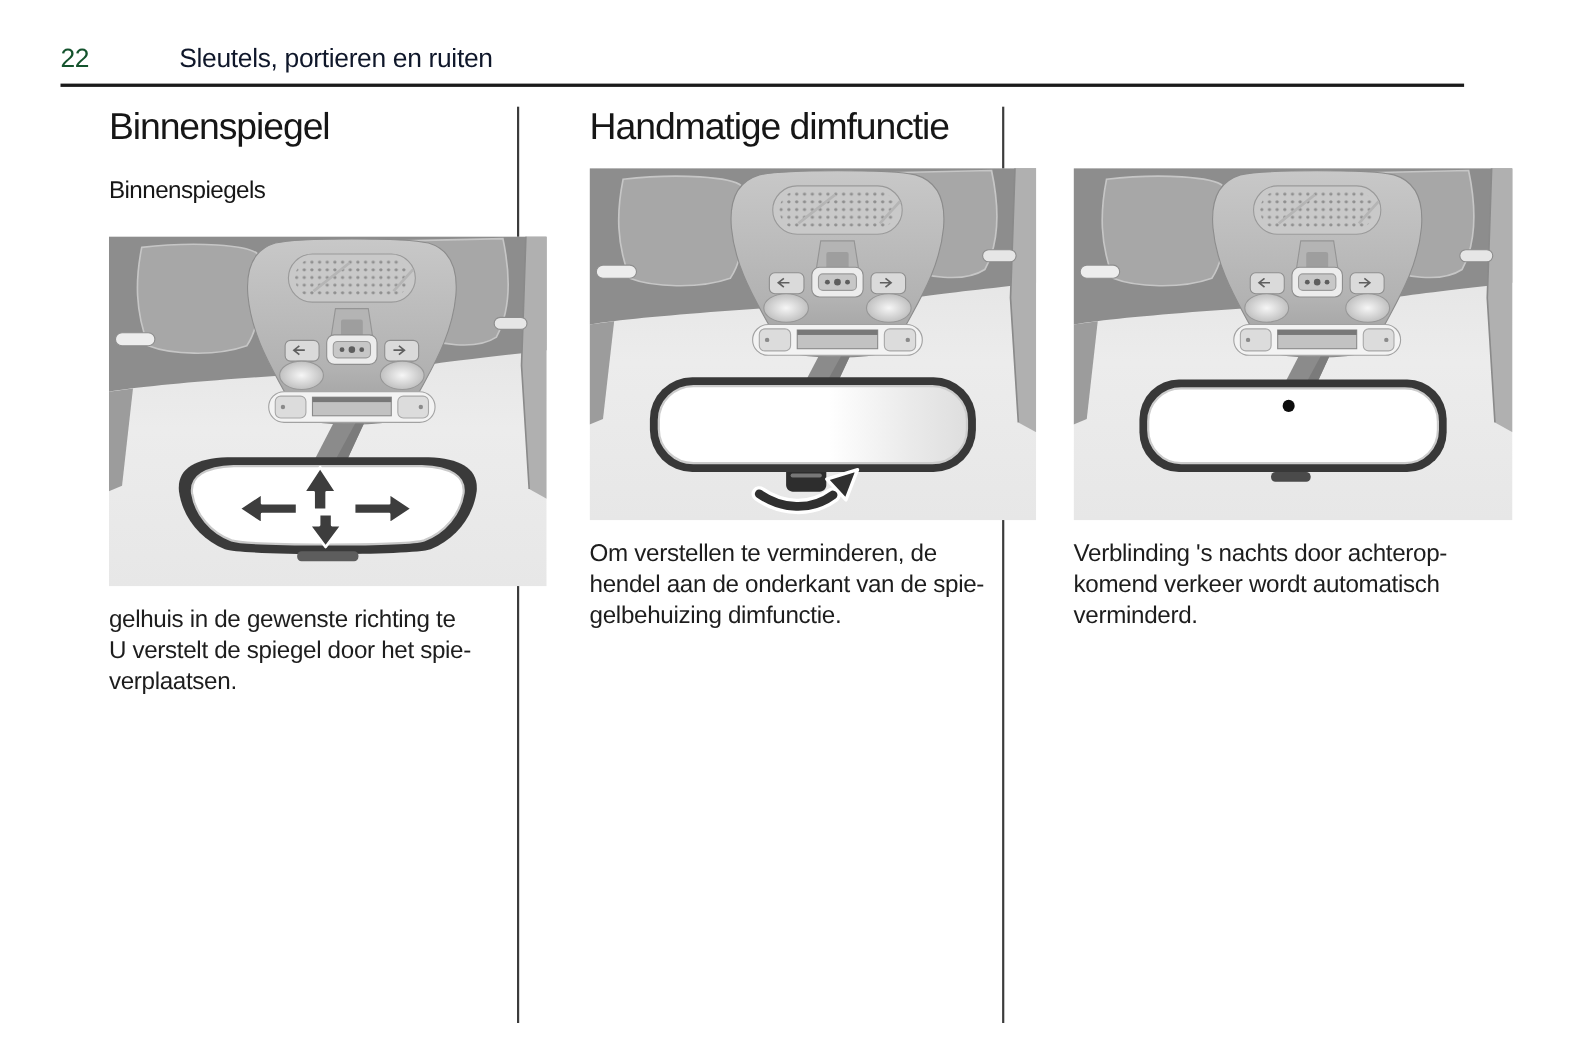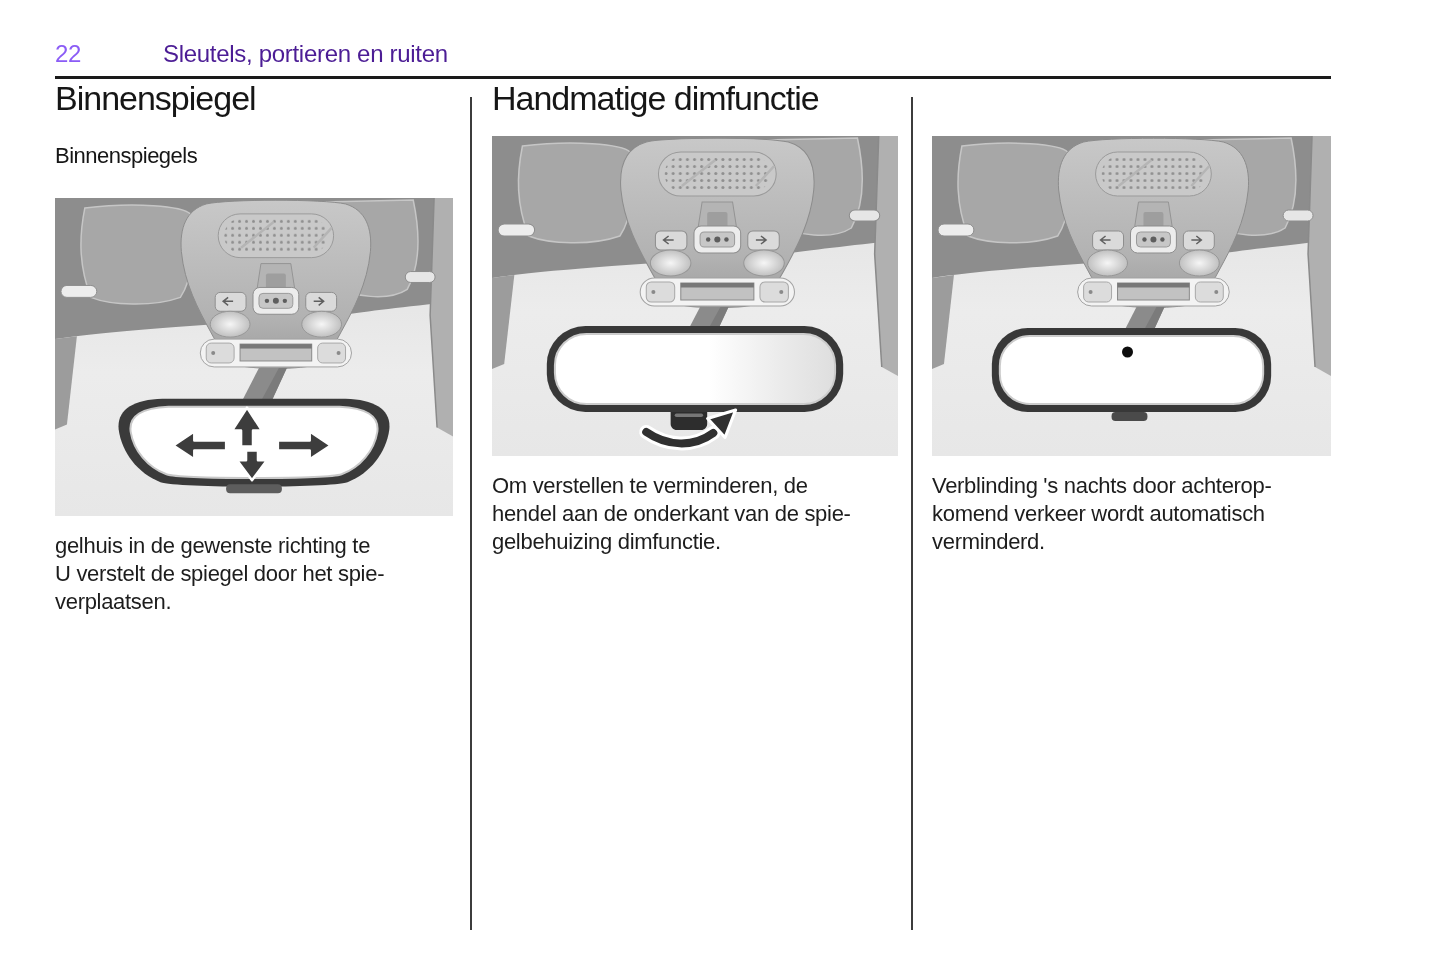--- a/index.html
+++ b/index.html
@@ -6,37 +6,37 @@
   .page{
     position:relative;
     width:1445px;height:965px;
     background:#ffffff;
     font-family:"Liberation Sans", sans-serif;
     color:#1d1d1d;
     overflow:hidden;
   }
   .hdr-num{
     position:absolute;left:55px;top:40px;
-    font-size:24px;line-height:28px;letter-spacing:-0.3px;color:#8b5cf6;
+    font-size:24px;line-height:28px;letter-spacing:-0.3px;color:#14532d;
   }
   .hdr-title{
     position:absolute;left:163px;top:40px;
-    font-size:24px;line-height:28px;letter-spacing:-0.3px;color:#4c1d95;
+    font-size:24px;line-height:28px;letter-spacing:-0.3px;color:#0f172a;
     white-space:nowrap;
   }
   .hdr-rule{
     position:absolute;left:55px;top:76px;width:1276px;height:2.5px;
     background:#1a1a1a;
   }
   .vdivider{
     position:absolute;top:97px;width:2px;height:833px;background:#3c3c3c;
   }
   #divider-1{left:470px;}
   #divider-2{left:911px;}
-  .col{position:absolute;top:85px;}
+  .col{position:absolute;top:102px;margin-left:44px;}
   #col-1{left:55px;width:398px;height:833px;}
   #col-2{left:492px;width:406px;height:833px;}
   #col-3{left:932px;width:399px;height:833px;}
   .col h2{
     position:absolute;left:0;top:-6px;margin:0;
     font-size:34px;line-height:38px;font-weight:normal;
     letter-spacing:-1px;color:#161616;white-space:nowrap;
   }
   .col h3{
     position:absolute;left:0;top:57px;margin:0;

